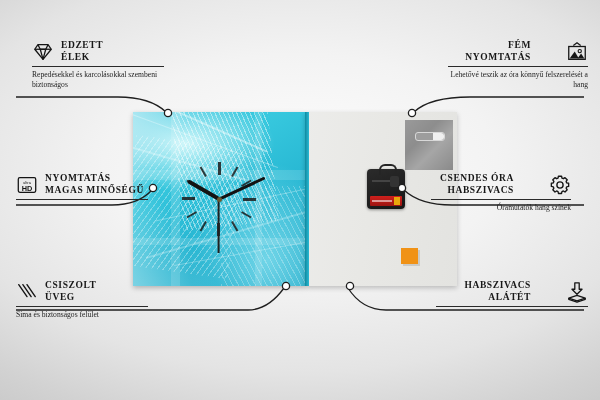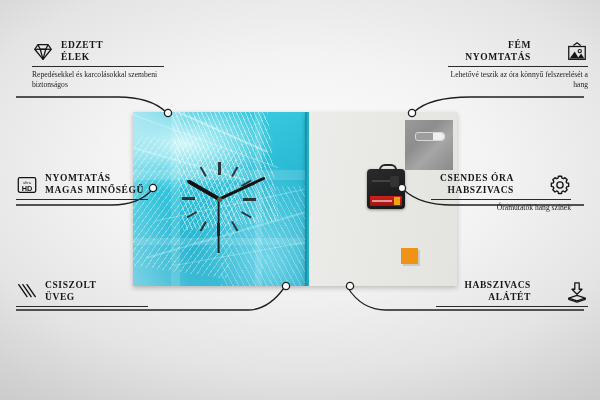--- a/index.html
+++ b/index.html
@@ -267,20 +267,21 @@
               <path d="M12 4 L21 17"></path>
         </g>
           </svg>
       </span>
       <span>
         <span class="ttl" style="display:block">CSISZOLT</span>
         <span class="ttl" style="display:block">ÜVEG</span>
       </span>
     </div>
     <div class="rule"></div>
+    <div class="desc">Sima és biztonságos felület</div>
   </div>
 
   <div class="callout right" id="co-handles">
     <div class="head">
       <span>
         <span class="ttl" style="display:block">FÉM</span>
         <span class="ttl" style="display:block">NYOMTATÁS</span>
       </span>
       <span class="ico">
         <svg viewBox="0 0 24 24">

